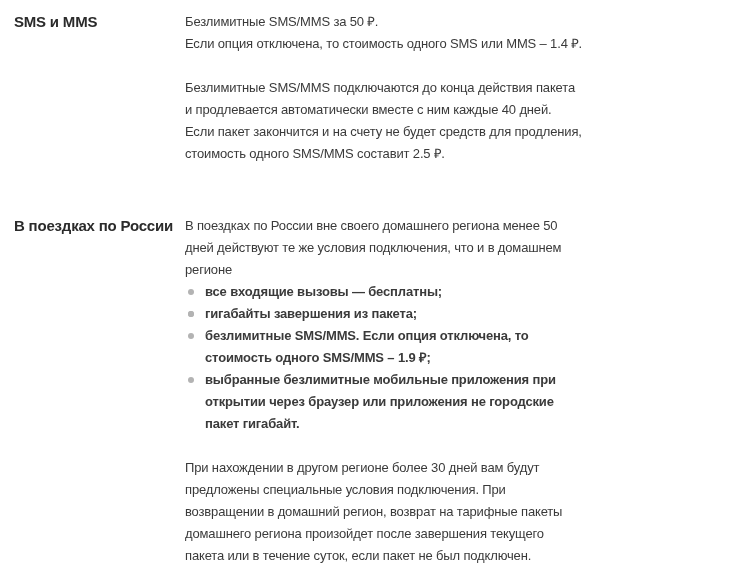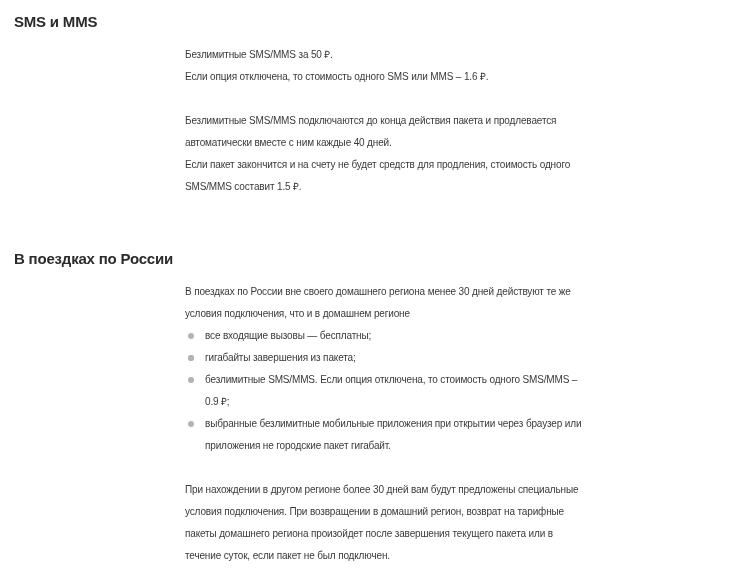--- a/index.html
+++ b/index.html
@@ -31,36 +31,36 @@
   .row-label {
     margin: 0;
     padding-right: 10px;
     font-size: 15px;
     font-weight: 700;
     line-height: 22px;
     color: #2b2b2b;
     letter-spacing: -0.2px;
   }
   .content {
-    font-size: 10px;
+    font-size: 13px;
     line-height: 22px;
     letter-spacing: -0.15px;
     max-width: 548px;
-    margin-top: 33px;
   }
   .content p {
     margin: 0;
   }
   .block + .block {
     margin-top: 22px;
   }
   ul.bullets {
     list-style: none;
     margin: 0;
     padding: 0;
+    font-weight: bold;
   }
   ul.bullets li {
     position: relative;
     padding-left: 20px;
   }
   ul.bullets .dot {
     position: absolute;
     left: 3px;
     top: 8px;
     width: 6px;
@@ -72,50 +72,50 @@
 </head>
 <body>
 
 <div class="page">
 
   <section class="section">
     <h3 class="row-label">SMS и MMS</h3>
     <div class="content">
       <div class="block">
         <p>Безлимитные SMS/MMS за 50 ₽.</p>
-        <p>Если опция отключена, то стоимость одного SMS или MMS – 1.6 ₽.</p>
+        <p>Если опция отключена, то стоимость одного SMS или MMS – 1.4 ₽.</p>
       </div>
       <div class="block">
         <p>Безлимитные SMS/MMS подключаются до конца действия пакета и продлевается автоматически вместе с ним каждые 40 дней.</p>
-        <p>Если пакет закончится и на счету не будет средств для продления, стоимость одного SMS/MMS составит 1.5 ₽.</p>
+        <p>Если пакет закончится и на счету не будет средств для продления, стоимость одного SMS/MMS составит 2.5 ₽.</p>
       </div>
     </div>
   </section>
 
   <section class="section">
     <h3 class="row-label">В поездках по России</h3>
     <div class="content">
       <div class="block">
-        <p>В поездках по России вне своего домашнего региона менее 30 дней действуют те же условия подключения, что и в домашнем регионе</p>
+        <p>В поездках по России вне своего домашнего региона менее 50 дней действуют те же условия подключения, что и в домашнем регионе</p>
       </div>
       <ul class="bullets block" style="margin-top:0;">
         <li>
           <span class="dot"></span>
           <span>все входящие вызовы — бесплатны;</span>
         </li>
         <li>
           <span class="dot"></span>
         </li>
         <li>
           <span class="dot"></span>
           <span>гигабайты завершения из пакета;</span>
         </li>
         <li>
           <span class="dot"></span>
-          <span>безлимитные SMS/MMS. Если опция отключена, то стоимость одного SMS/MMS – 0.9 ₽;</span>
+          <span>безлимитные SMS/MMS. Если опция отключена, то стоимость одного SMS/MMS – 1.9 ₽;</span>
         </li>
         <li>
           <span class="dot"></span>
           <span>выбранные безлимитные мобильные приложения при открытии через браузер или приложения не городские пакет гигабайт.</span>
         </li>
       </ul>
       <div class="block">
         <p>При нахождении в другом регионе более 30 дней вам будут предложены специальные условия подключения. При возвращении в домашний регион, возврат на тарифные пакеты домашнего региона произойдет после завершения текущего пакета или в течение суток, если пакет не был подключен.</p>
       </div>
     </div>

